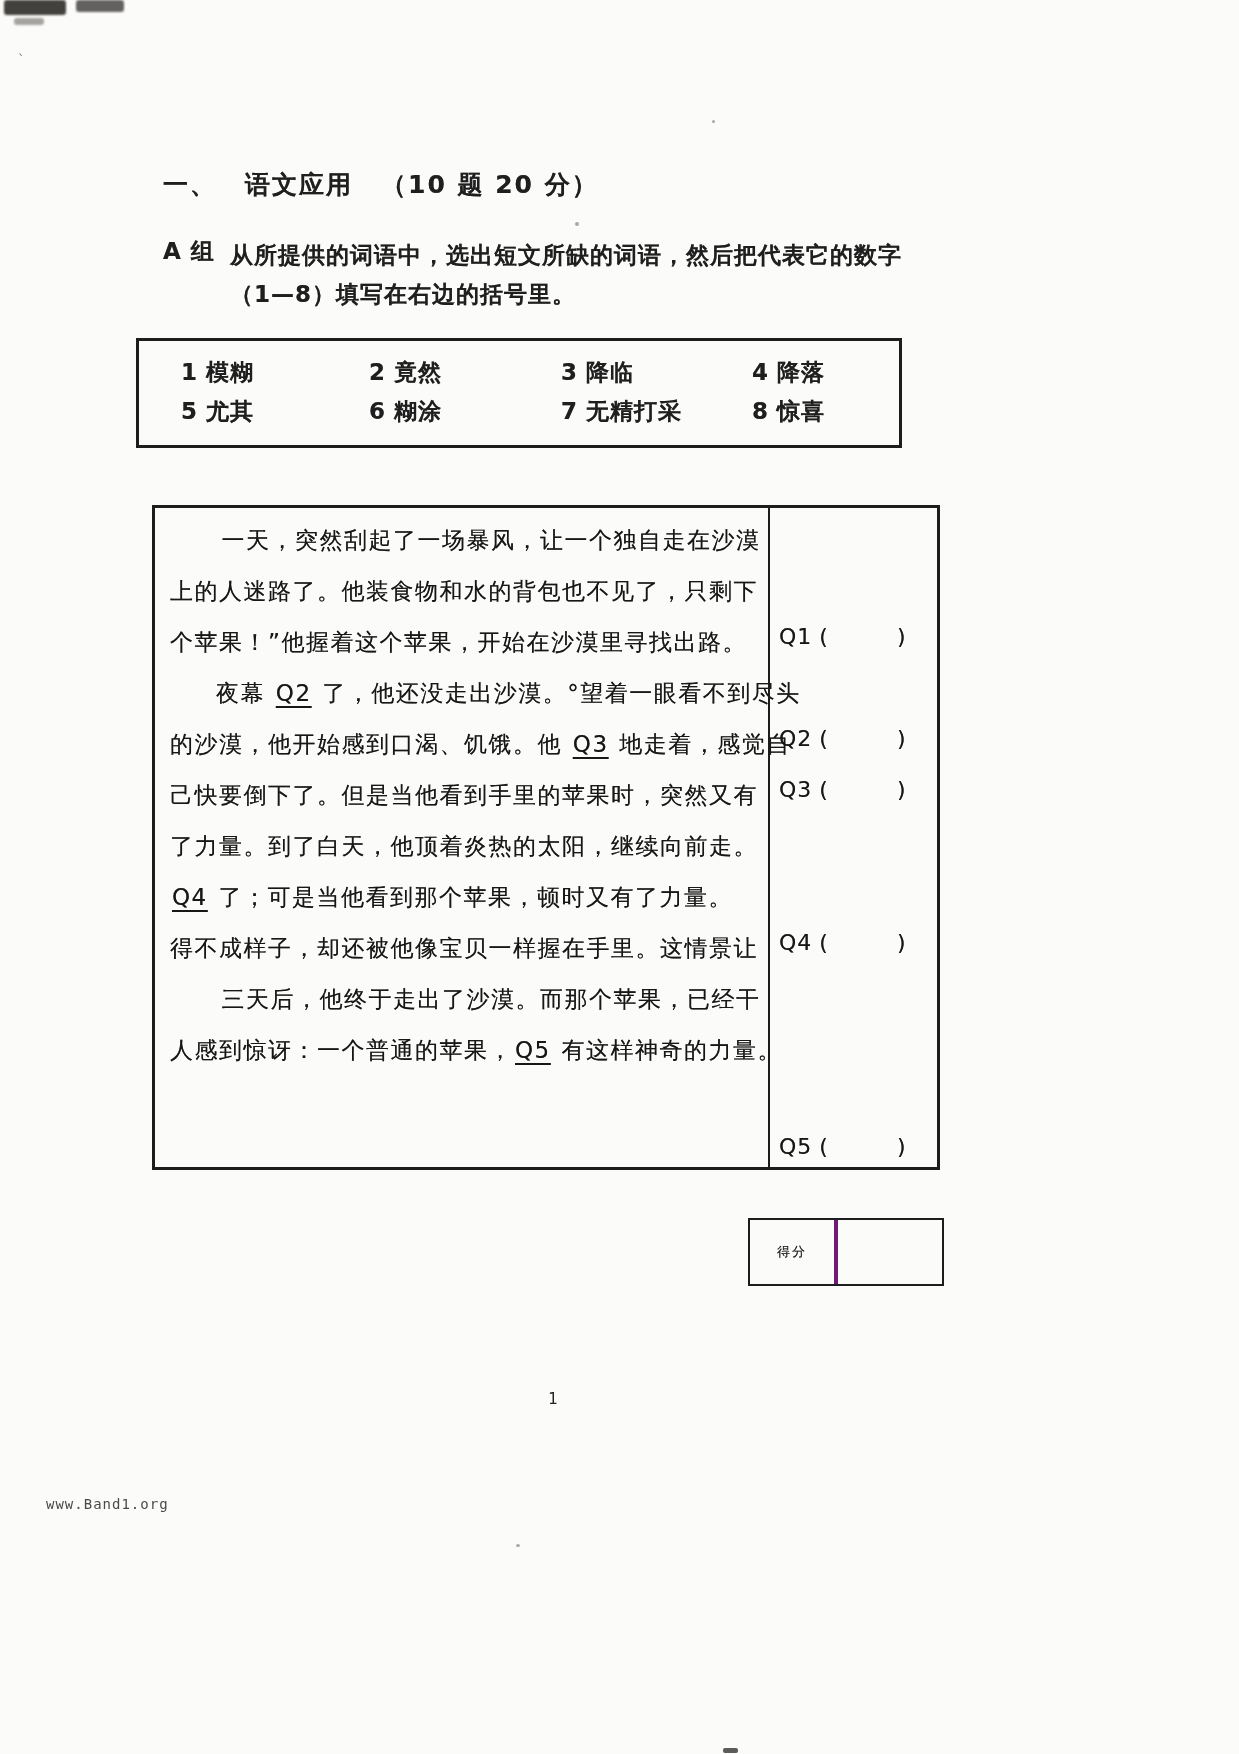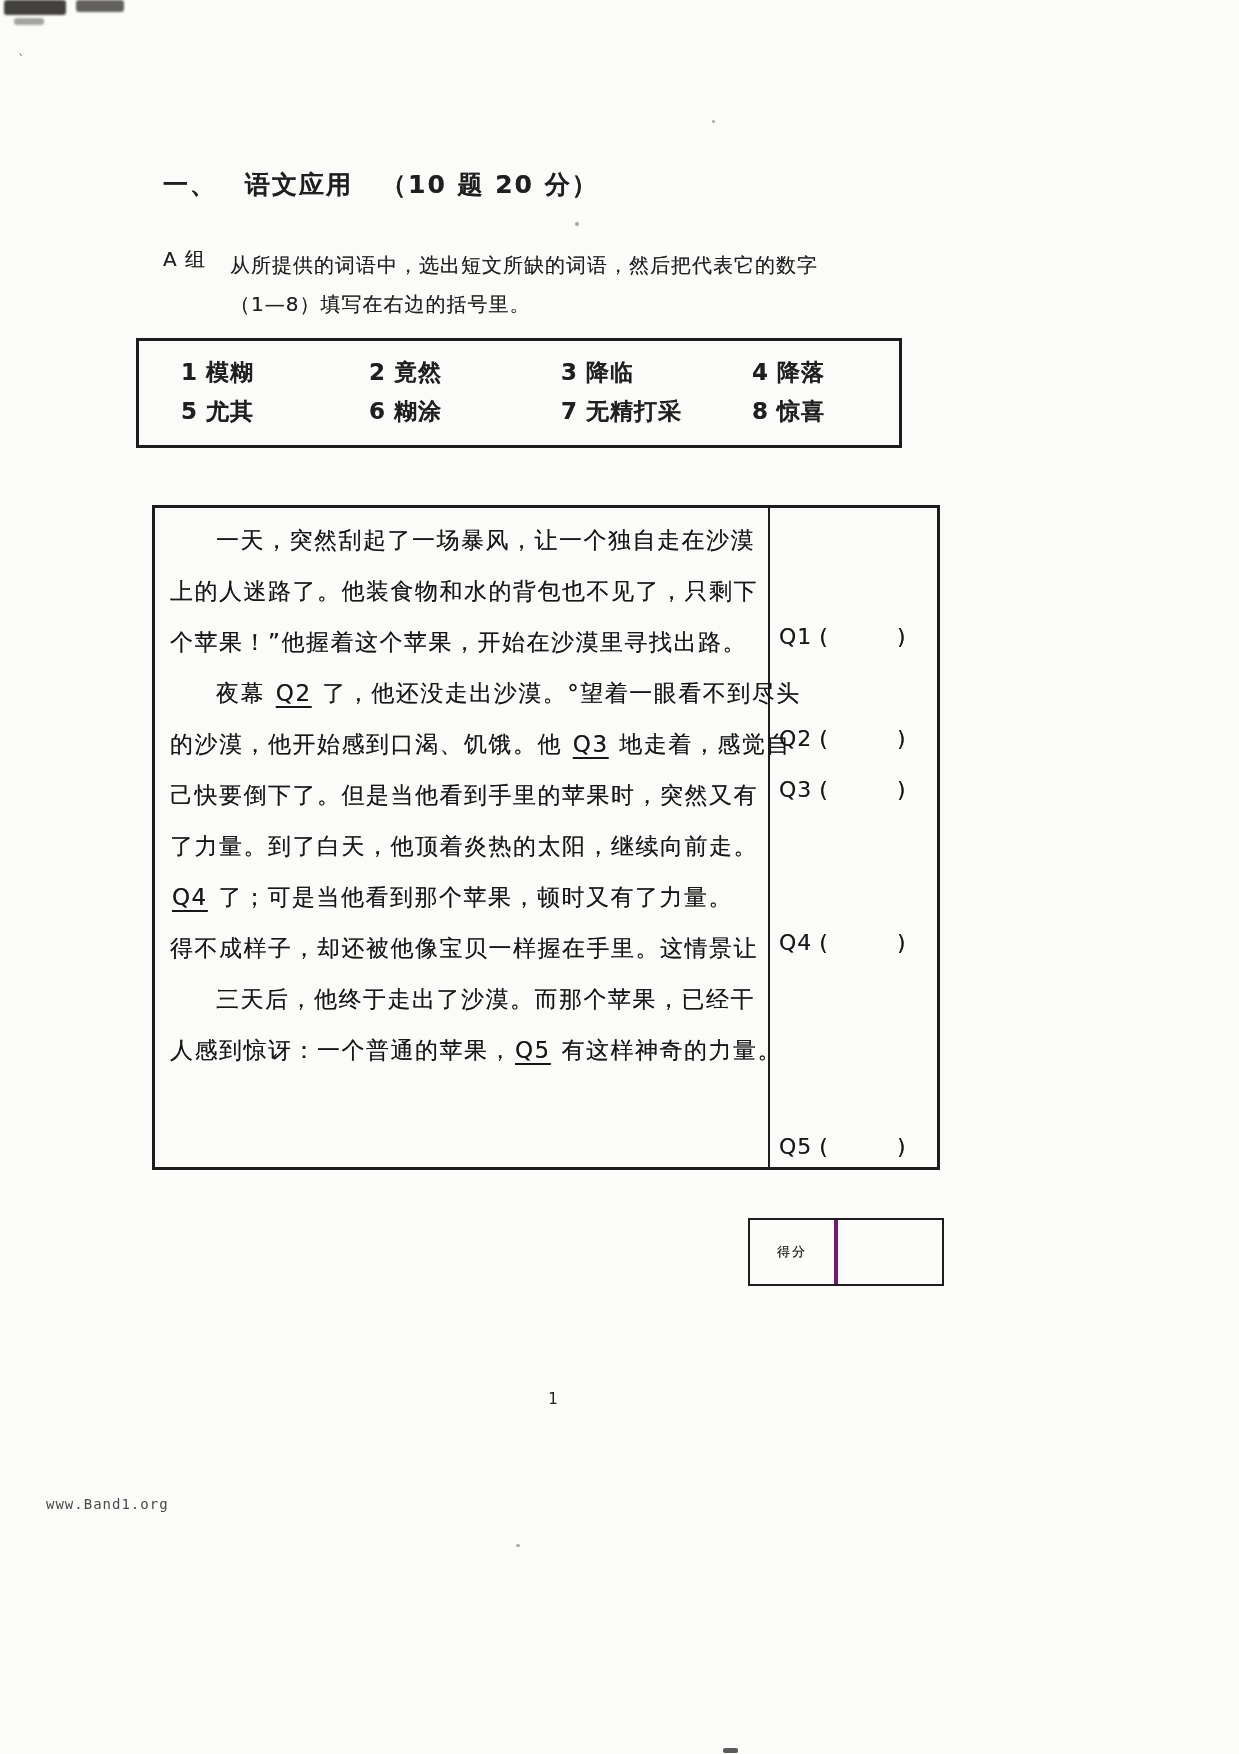--- a/index.html
+++ b/index.html
@@ -25,22 +25,22 @@
 
   
   .title-row{
     position:absolute;left:163px;top:168px;
     display:flex;align-items:baseline;gap:28px;
     font-size:25px;font-weight:700;letter-spacing:2px;
     text-shadow:0 0 .5px rgba(0,0,0,.55);
   }
   
   .instructions{
-    position:absolute;left:163px;top:246px;width:790px;
-    font-size:20px;font-weight:400;letter-spacing:1px;
+    position:absolute;left:163px;top:236px;width:790px;
+    font-size:23px;font-weight:700;letter-spacing:1px;
     text-shadow:0 0 .4px rgba(0,0,0,.5);
   }
   .instructions .row{display:flex;}
   .group-label{width:67px;flex:none;}
   .instr-lines{flex:1;}
   .instr-lines div{line-height:39px;white-space:nowrap;}
 
   
   .word-bank{
     position:absolute;left:136px;top:338px;width:766px;height:110px;
@@ -64,21 +64,21 @@
   .passage-divider{
     position:absolute;left:613px;top:0;width:2px;height:100%;
     background:#1d1d1d;
   }
   .passage-text{
     position:absolute;left:15px;top:12px;width:596px;
     font-size:23px;letter-spacing:1.5px;color:#171717;
     text-shadow:0 0 .45px rgba(0,0,0,.55);
   }
   .p-line{height:51px;line-height:40px;white-space:nowrap;}
-  .p-line.indent{padding-left:46px;}
+  .p-line.indent{padding-left:46px;text-align:center;}
   .blank{
     text-decoration:underline;
     text-underline-offset:5px;
     text-decoration-thickness:2px;
     padding:0 2px;
   }
   .answer-slot{
     position:absolute;left:624px;
     font-size:22px;letter-spacing:1px;color:#171717;
     white-space:nowrap;display:flex;align-items:baseline;

